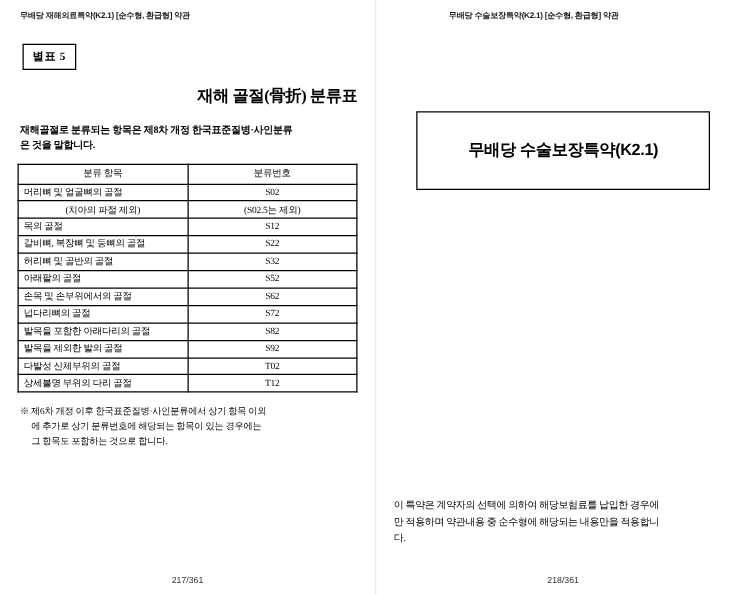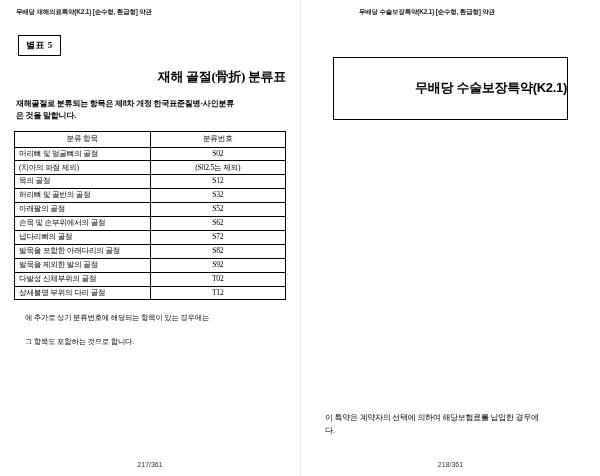--- a/index.html
+++ b/index.html
@@ -98,65 +98,65 @@
   table.fracture td.code {
     text-align: center;
     width: 38%;
   }
   table.fracture td.name {
     text-align: left;
     width: 62%;
   }
   table.fracture tr.sub td {
     border-top: none;
+    text-align: center;
   }
   .note {
     font-size: 7.4px;
     line-height: 1.6;
     margin: 9px 2px 0 2px;
     text-align: justify;
     letter-spacing: -0.2px;
   }
   .note .line2 {
     display: block;
     padding-left: 9px;
-    margin-top: 12px;
   }
   .page-num {
     position: absolute;
     bottom: 8px;
     left: 0;
     width: 100%;
     text-align: center;
     font-size: 7px;
     font-family: "Liberation Sans", sans-serif;
     color: #333;
   }
   .right-title-box {
-    margin: 40px 18px 0 18px;
+    margin: 72px 18px 0 18px;
     border: 1.3px solid #000;
-    padding: 20px 0;
-    text-align: right;
+    padding: 20px 16px;
+    text-align: center;
   }
   .right-title-box .l1,
   .right-title-box .l2 {
     font-size: 13px;
     font-weight: bold;
     letter-spacing: -0.3px;
     line-height: 1.6;
     font-family: "Liberation Sans", sans-serif;
   }
   .right-foot {
     position: absolute;
-    left: 24px;
+    left: 14px;
     right: 14px;
     bottom: 38px;
     font-size: 8px;
     line-height: 1.7;
-    font-family: Liberation Sans, sans-serif;
+    font-family: Liberation Serif, serif;
     letter-spacing: -0.3px;
     text-align: justify;
     margin-top: 48px;
   }
 </style>
 </head>
 <body>
 
 <div class="spread">
 
@@ -186,20 +186,24 @@
           </tr>
           <tr class="sub">
             <td class="name">(치아의 파절 제외)</td>
             <td class="code">(S02.5는 제외)</td>
           </tr>
           <tr>
             <td class="name">목의 골절</td>
             <td class="code">S12</td>
           </tr>
           <tr>
+            <td class="name">갈비뼈, 복장뼈 및 등뼈의 골절</td>
+            <td class="code">S22</td>
+          </tr>
+          <tr>
             <td class="name">허리뼈 및 골반의 골절</td>
             <td class="code">S32</td>
           </tr>
           <tr>
             <td class="name">아래팔의 골절</td>
             <td class="code">S52</td>
           </tr>
           <tr>
             <td class="name">손목 및 손부위에서의 골절</td>
             <td class="code">S62</td>
@@ -221,35 +225,37 @@
             <td class="code">T02</td>
           </tr>
           <tr>
             <td class="name">상세불명 부위의 다리 골절</td>
             <td class="code">T12</td>
           </tr>
         </tbody>
     </table>
 
     <div class="note">
+      <span>※ 제6차 개정 이후 한국표준질병·사인분류에서 상기 항목 이외</span>
       <span class="line2">에 추가로 상기 분류번호에 해당되는 항목이 있는 경우에는</span>
       <span class="line2">그 항목도 포함하는 것으로 합니다.</span>
     </div>
 
     <div class="page-num">217/361</div>
   </div>
 
   <div class="page page-right">
     <div class="running-head head-right">무배당 수술보장특약(K2.1) [순수형, 환급형] 약관</div>
 
     <div class="right-title-box">
       <div class="l1">무배당 수술보장특약(K2.1)</div>
     </div>
 
     <div class="right-foot">
       <div>이 특약은 계약자의 선택에 의하여 해당보험료를 납입한 경우에</div>
+      <div>만 적용하며 약관내용 중 순수형에 해당되는 내용만을 적용합니</div>
       <div>다.</div>
     </div>
 
     <div class="page-num">218/361</div>
   </div>
 
 </div>
 
 </body></html>

